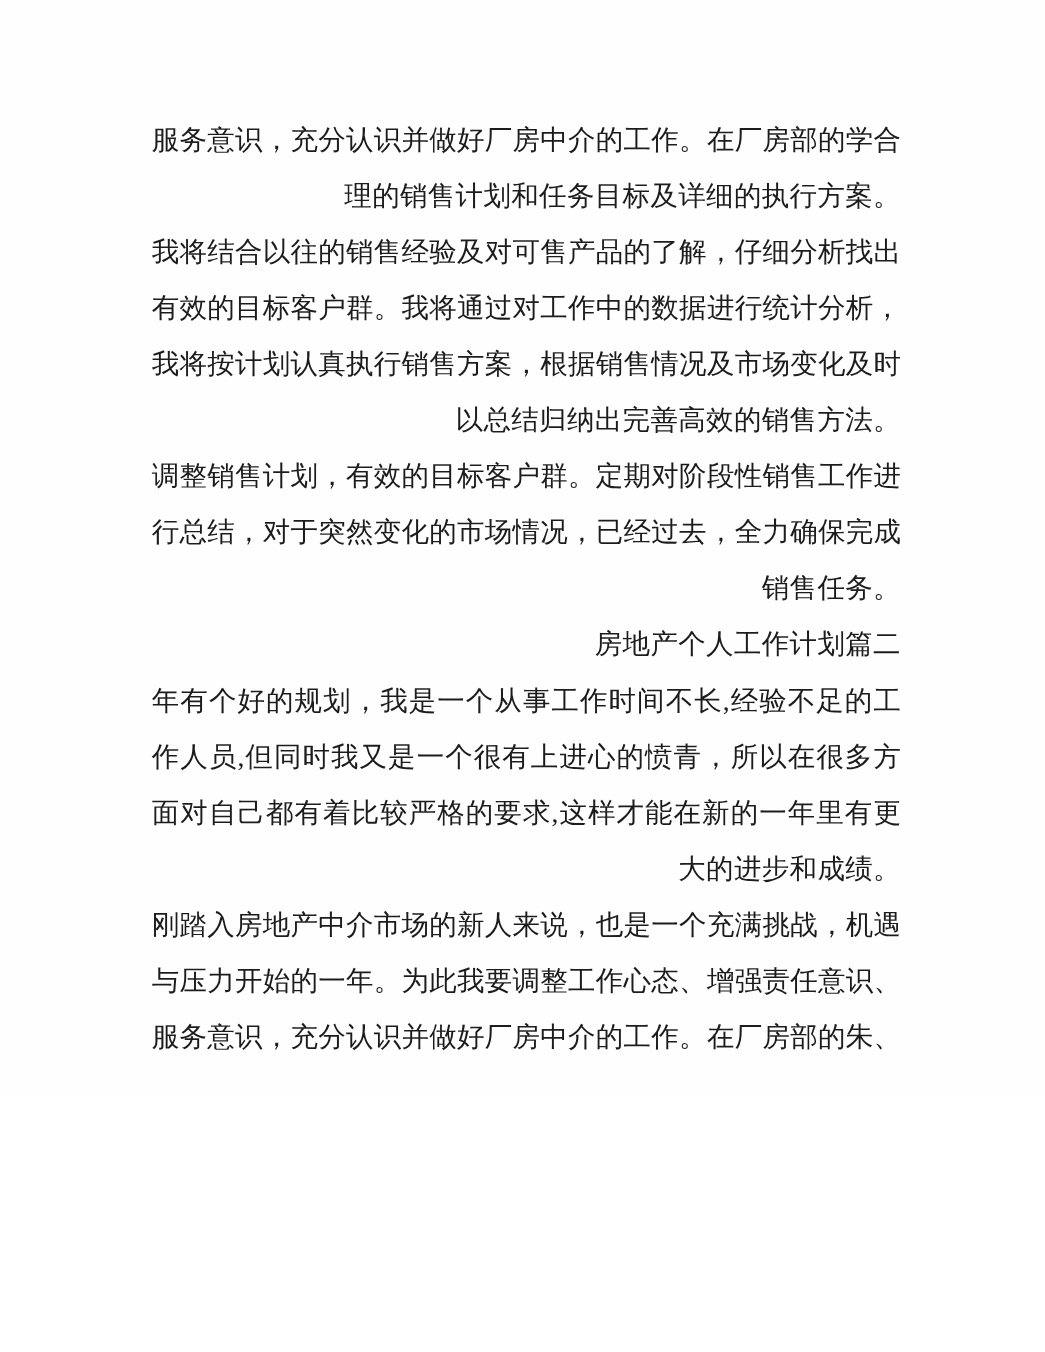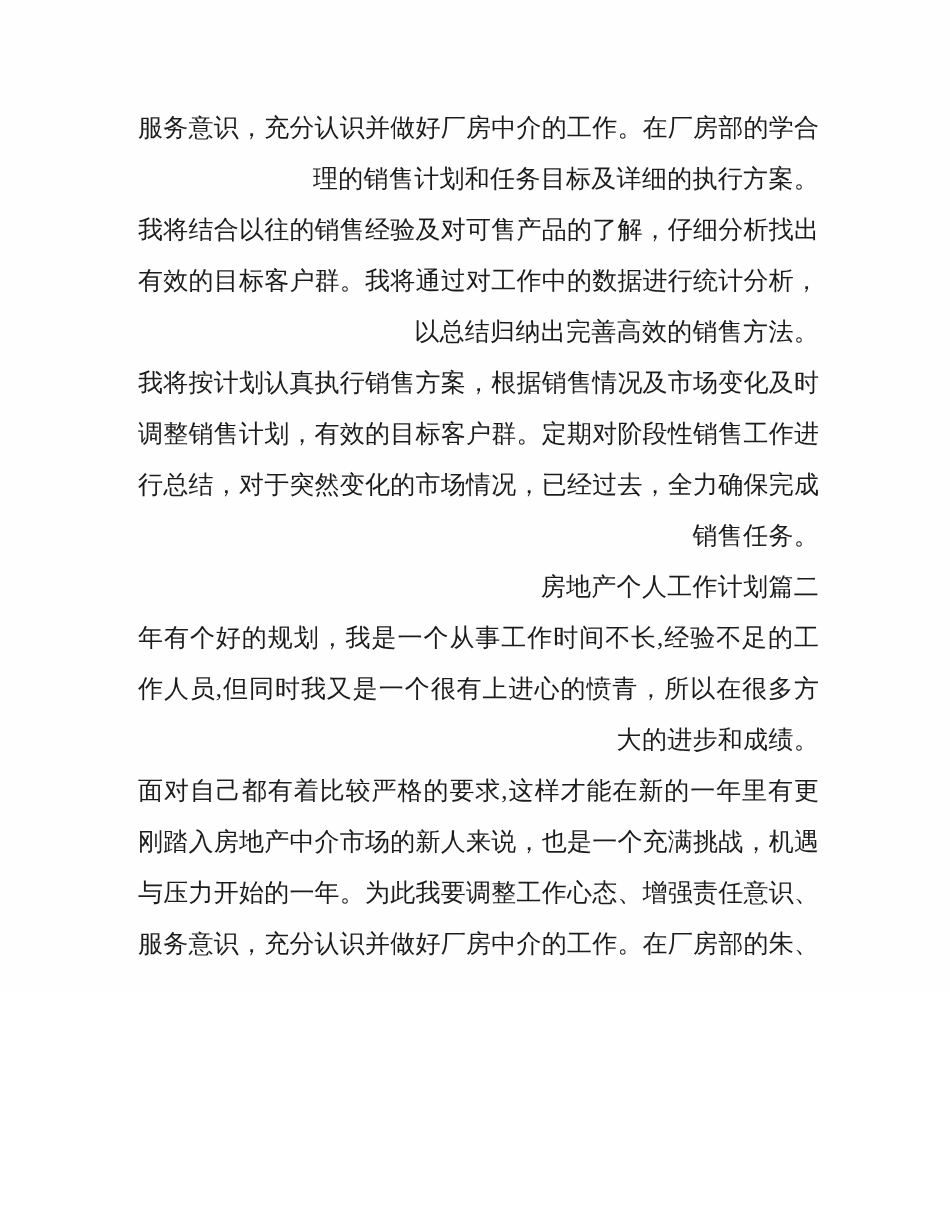--- a/index.html
+++ b/index.html
@@ -40,27 +40,27 @@
 </style>
 </head>
 <body>
 
 <div class="page">
   <div class="text-block" id="lines-container">
       <div class="line fill">服务意识，充分认识并做好厂房中介的工作。在厂房部的学合</div>
       <div class="line">理的销售计划和任务目标及详细的执行方案。</div>
       <div class="line fill">我将结合以往的销售经验及对可售产品的了解，仔细分析找出</div>
       <div class="line fill">有效的目标客户群。我将通过对工作中的数据进行统计分析，</div>
+      <div class="line fill">我将按计划认真执行销售方案，根据销售情况及市场变化及时</div>
       <div class="line">以总结归纳出完善高效的销售方法。</div>
-      <div class="line fill">我将按计划认真执行销售方案，根据销售情况及市场变化及时</div>
       <div class="line fill">调整销售计划，有效的目标客户群。定期对阶段性销售工作进</div>
       <div class="line fill">行总结，对于突然变化的市场情况，已经过去，全力确保完成</div>
       <div class="line">销售任务。</div>
       <div class="line">房地产个人工作计划篇二</div>
       <div class="line fill">年有个好的规划，我是一个从事工作时间不长,经验不足的工</div>
       <div class="line fill">作人员,但同时我又是一个很有上进心的愤青，所以在很多方</div>
+      <div class="line fill">面对自己都有着比较严格的要求,这样才能在新的一年里有更</div>
       <div class="line">大的进步和成绩。</div>
-      <div class="line fill">面对自己都有着比较严格的要求,这样才能在新的一年里有更</div>
       <div class="line fill">刚踏入房地产中介市场的新人来说，也是一个充满挑战，机遇</div>
       <div class="line fill">与压力开始的一年。为此我要调整工作心态、增强责任意识、</div>
       <div class="line fill">服务意识，充分认识并做好厂房中介的工作。在厂房部的朱、</div>
     </div>
 </div>
 
 </body></html>

